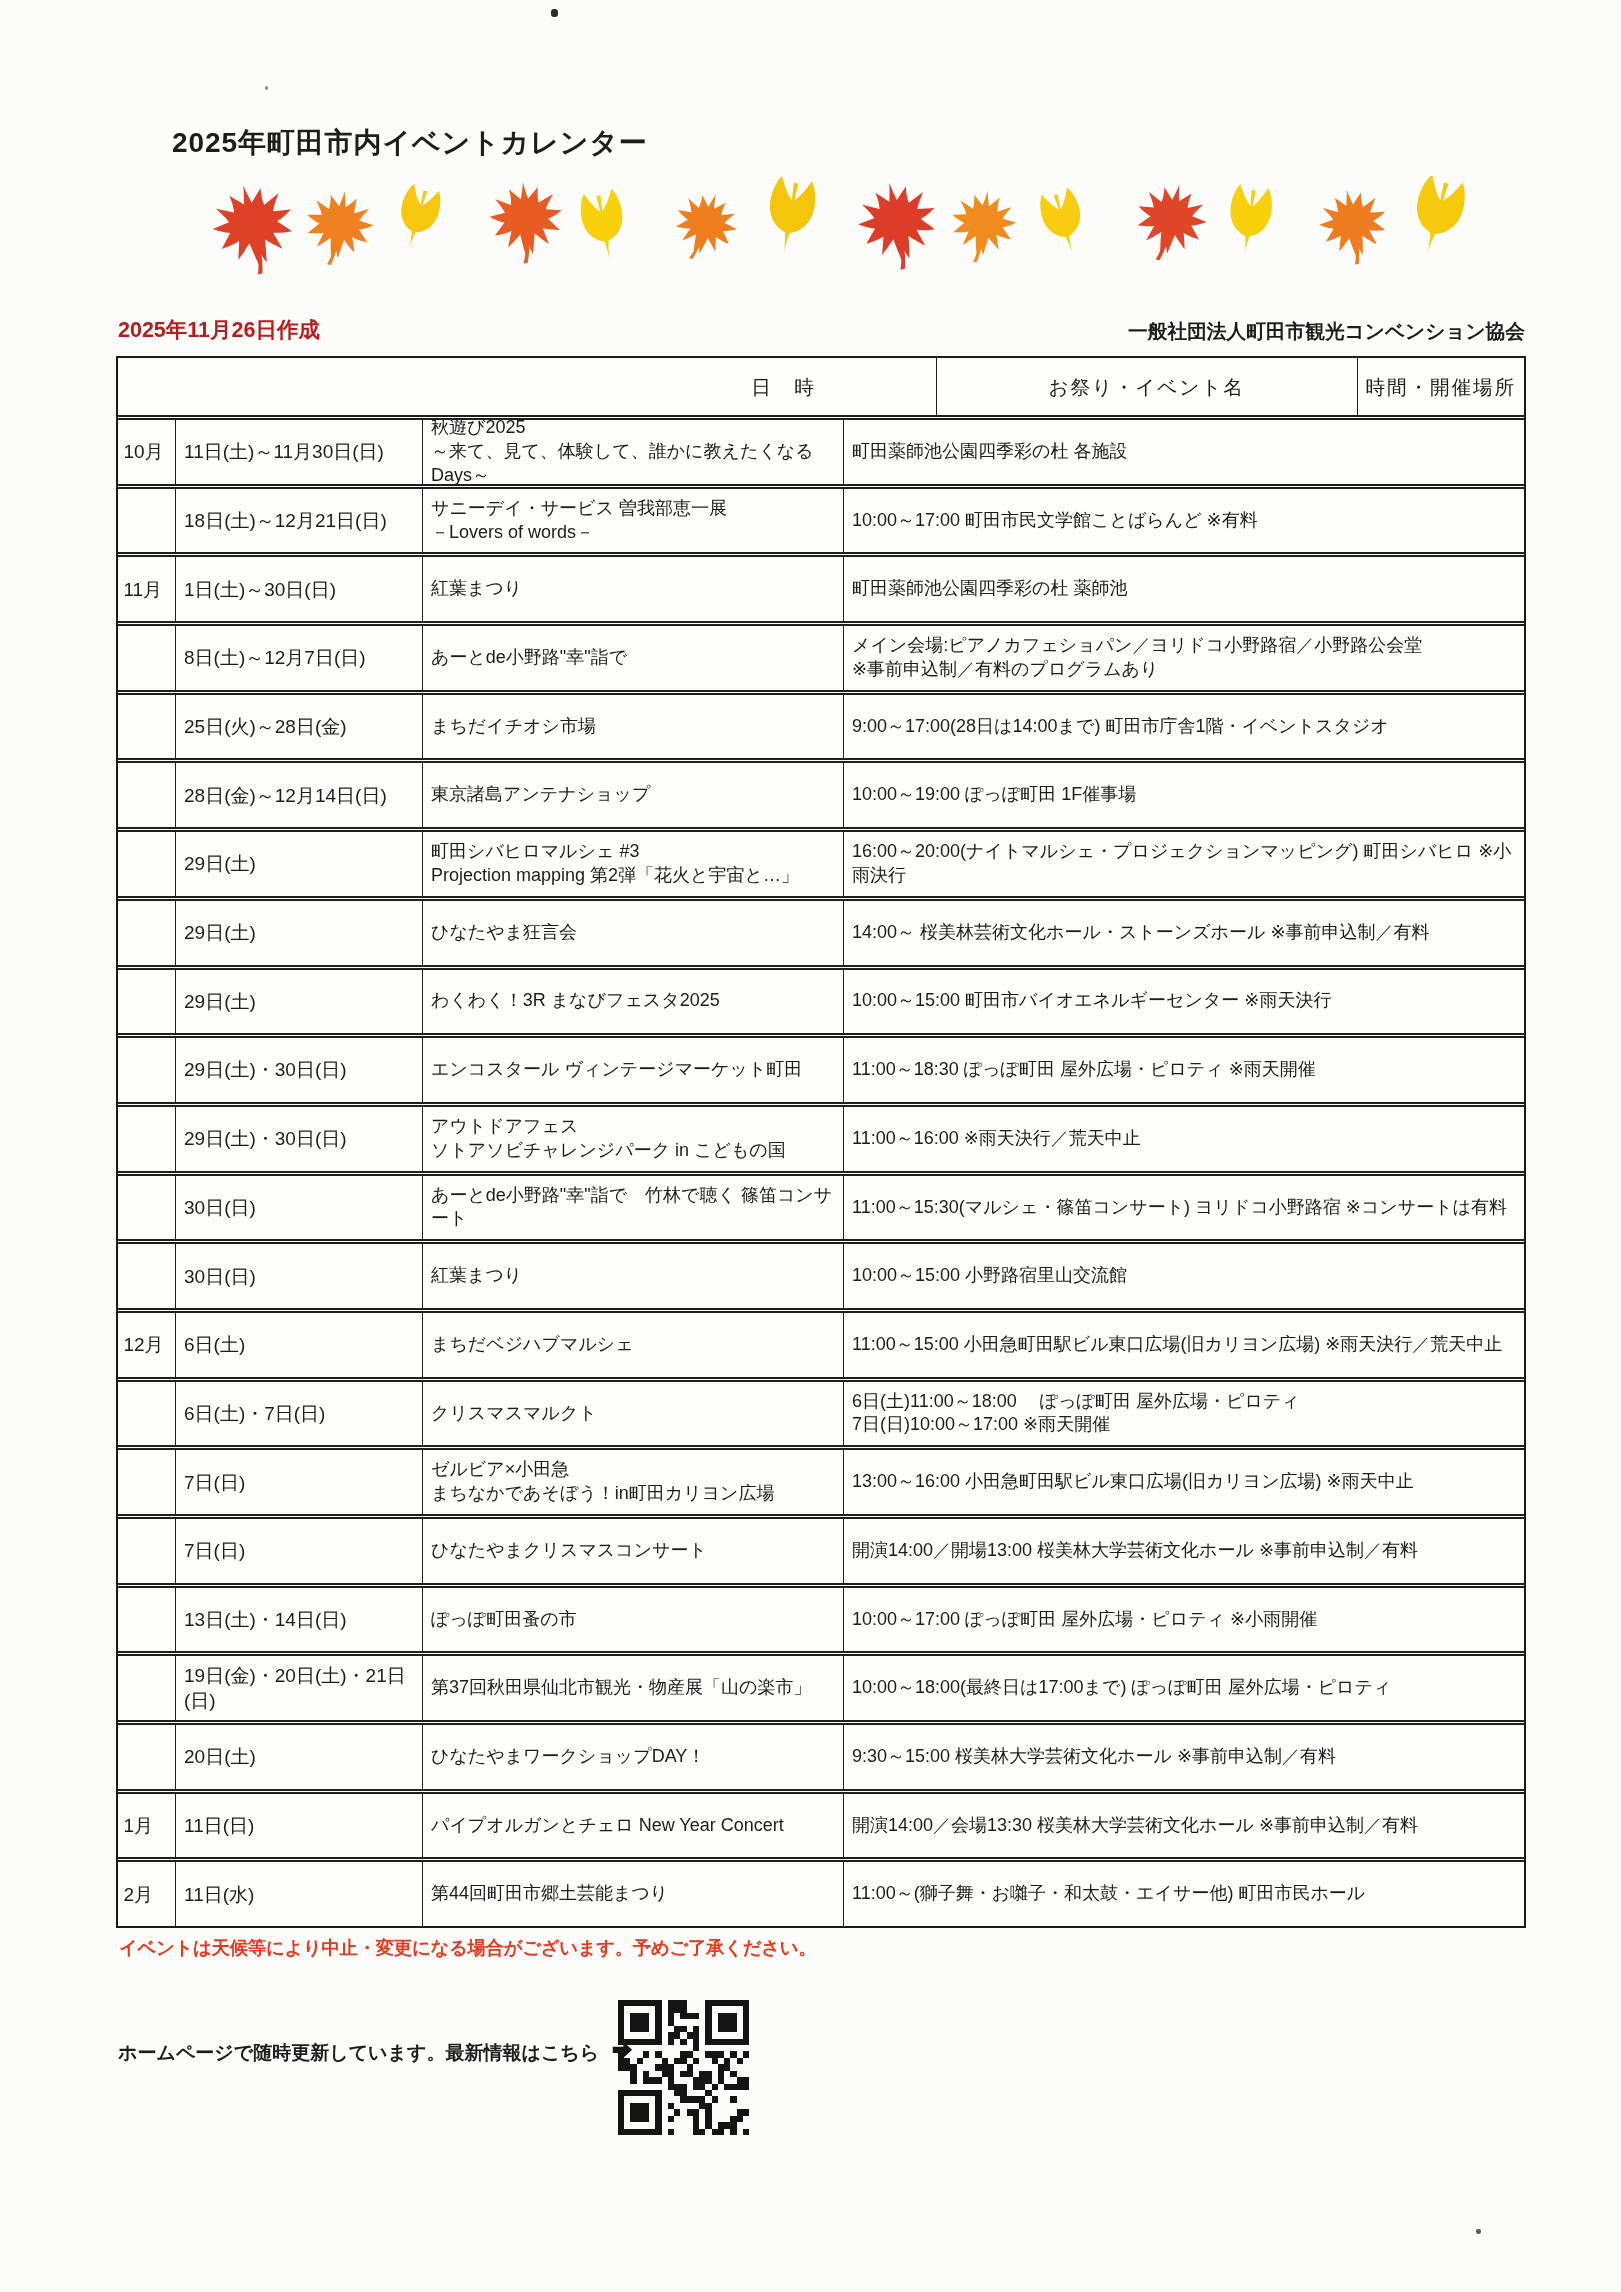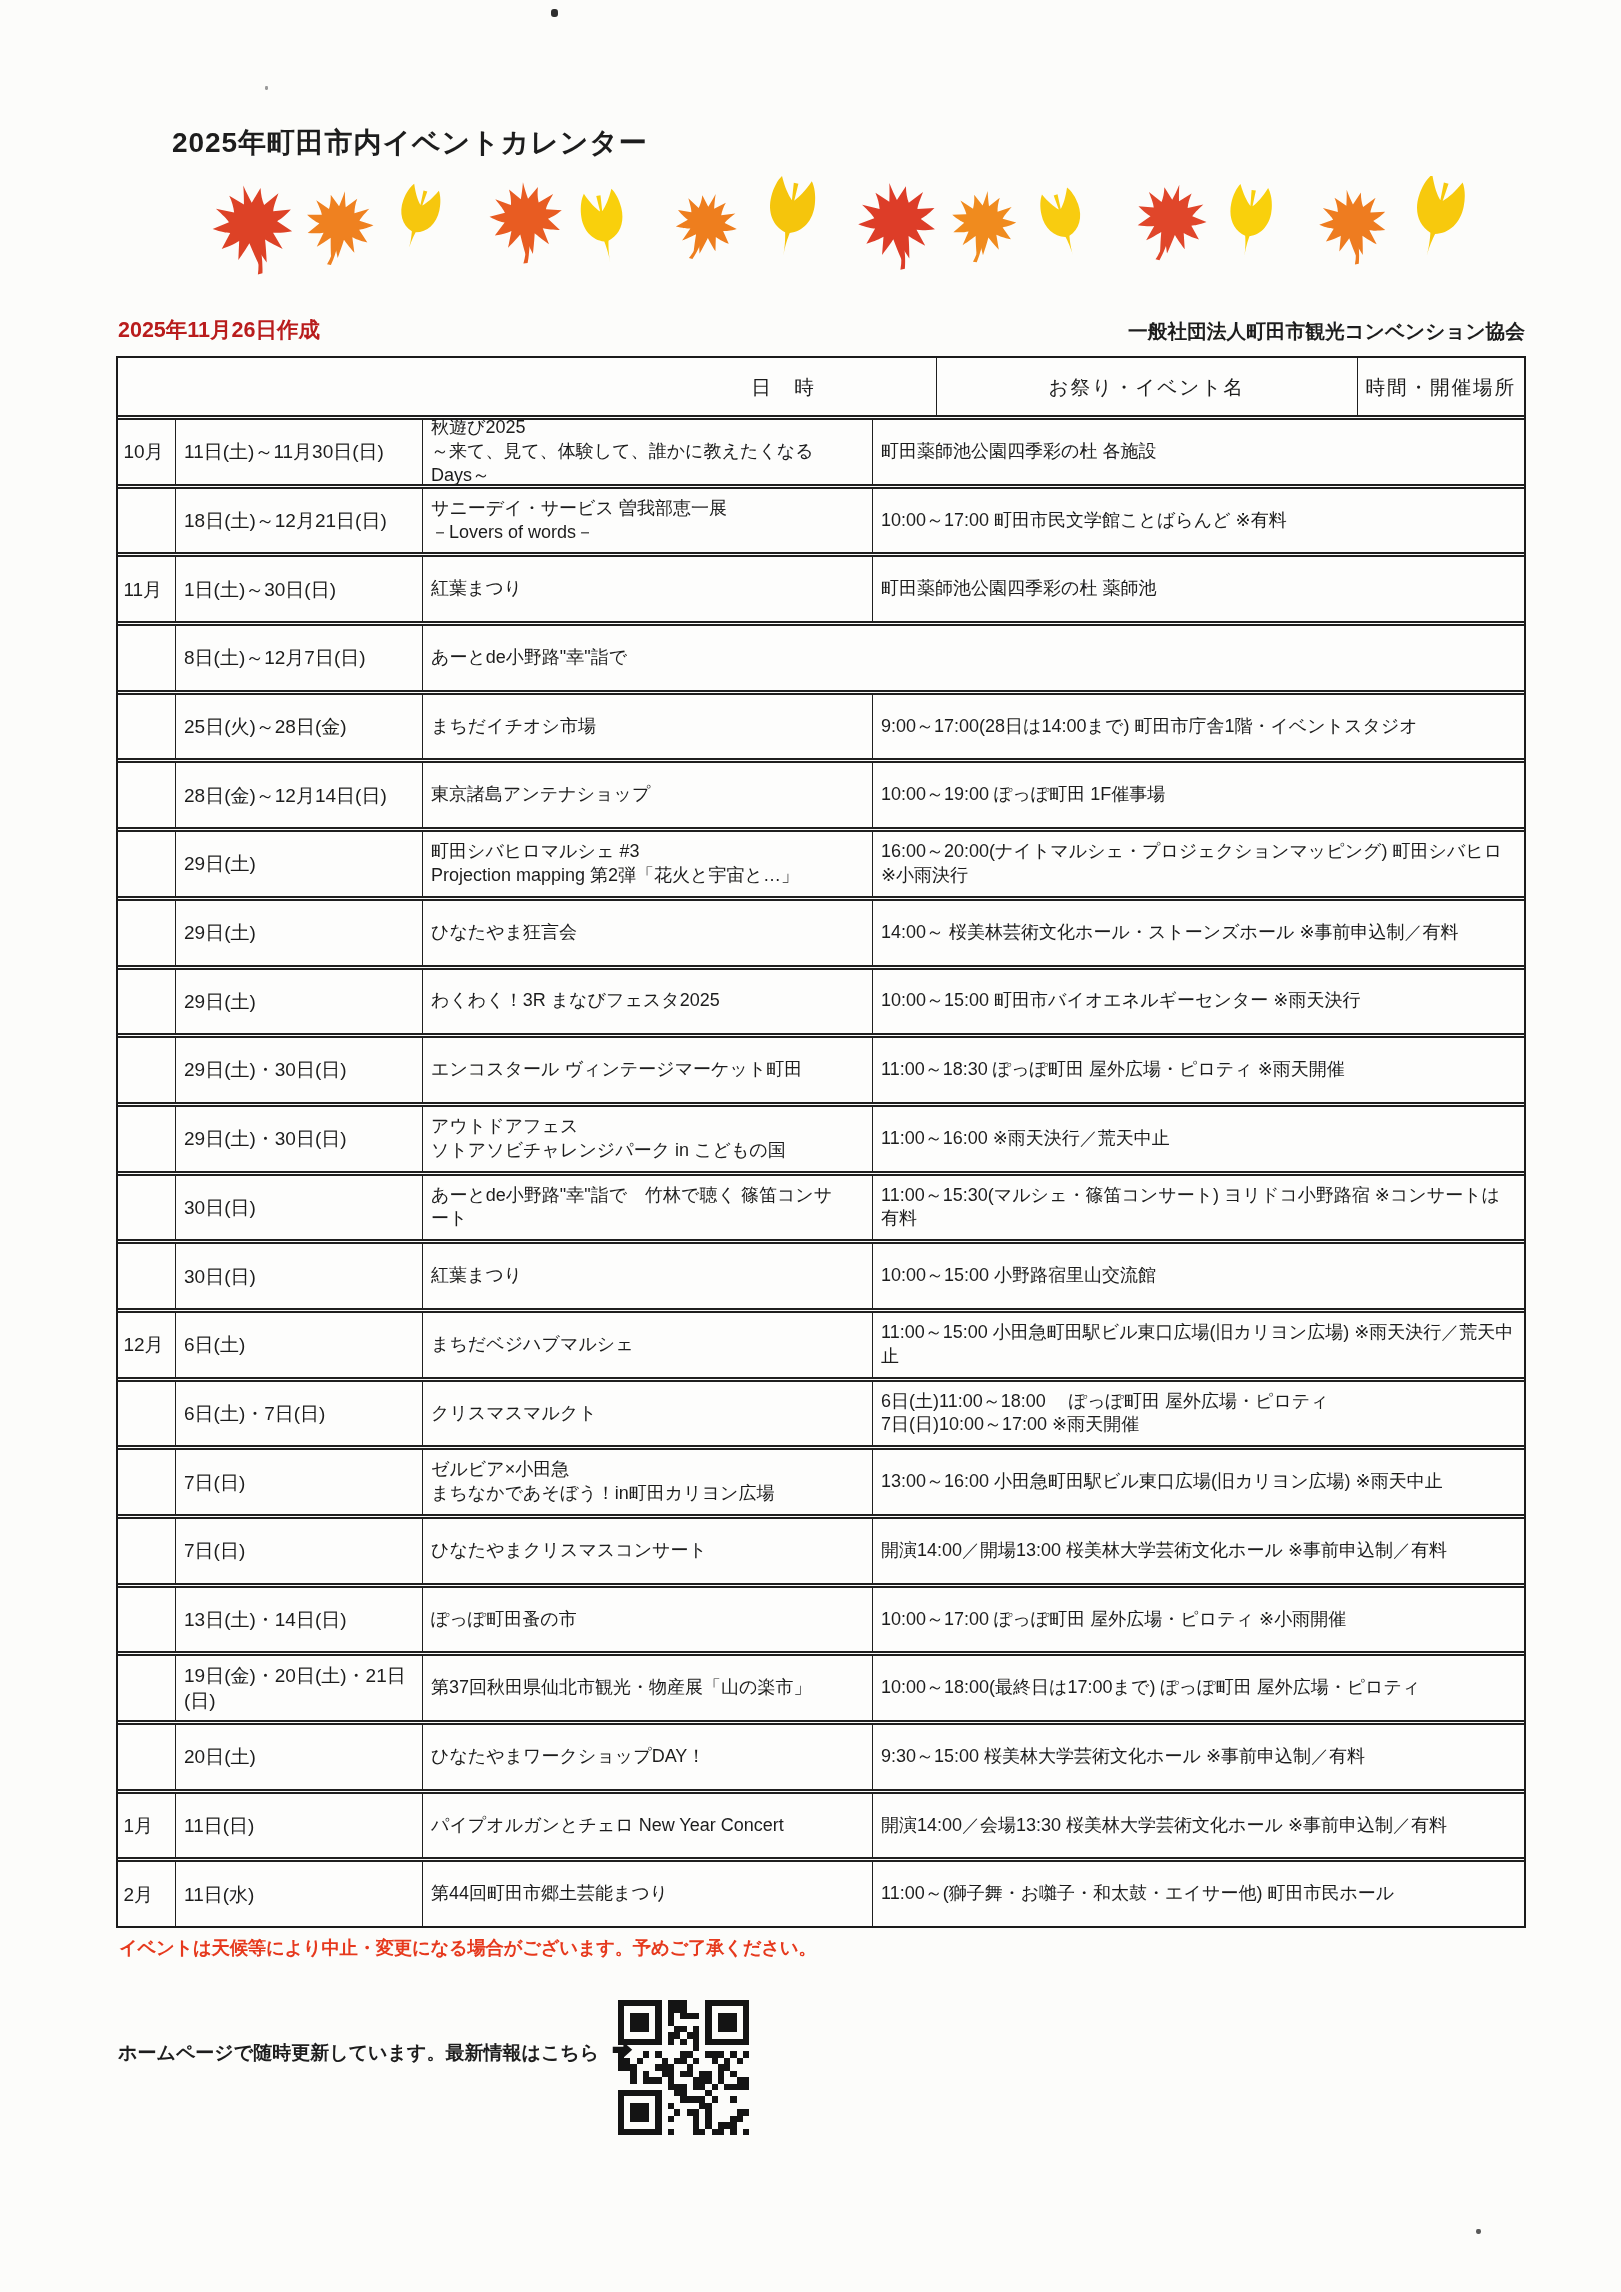--- a/index.html
+++ b/index.html
@@ -25,21 +25,21 @@
   .row{flex:1;display:flex;border-top:5.4px double #1f1f1f;min-height:0;}
   .cell{box-sizing:border-box;display:flex;align-items:center;padding:3.6px 8px;min-width:0;}
   .cell + .cell{border-left:1.8px solid #1f1f1f;}
   .hcell{justify-content:center;font-size:19.7px;color:#1b1b1b;letter-spacing:1.8px;}
   .h-datetime{width:304px;}
   .h-event{width:421px;}
   .h-info{flex:1;}
   .c-month{width:57px;font-size:19px;padding-left:5.4px;padding-right:1.8px;}
   .c-date{width:247px;font-size:19px;}
   .c-event{width:421px;font-size:18px;}
-  .c-info{flex:1;font-size:18px;margin-left:29px;}
+  .c-info{flex:1;font-size:18px;}
   .celltext{white-space:pre-line;line-height:1.32;color:#1c1c1c;}
 
   .notice{left:119px;top:1935px;font-size:18.4px;font-weight:bold;color:#e6391d;letter-spacing:-0.3px;}
   .homepage{left:118px;top:2040px;font-size:19px;font-weight:bold;color:#1d1d1d;display:flex;align-items:flex-start;gap:12px;}
   .qr{left:618px;top:2000px;width:131px;height:135px;}
 
   .speck{position:absolute;border-radius:40%;}
   .speck1{left:551px;top:9px;width:7.2px;height:8px;background:#2e2e2e;}
   .speck2{left:1476px;top:2229px;width:4.5px;height:5.4px;background:#5a5a5a;}
   .speck3{left:265px;top:86px;width:2.7px;height:3.6px;background:#9a9a9a;}
@@ -146,20 +146,24 @@
 
   <div class="row">
     <div class="cell c-month">
           <span class="celltext"></span>
         </div>
     <div class="cell c-date">
           <span class="celltext">8日(土)～12月7日(日)</span>
         </div>
     <div class="cell c-event">
           <span class="celltext">あーとde小野路"幸"詣で</span>
+        </div>
+    <div class="cell c-info">
+          <span class="celltext">メイン会場:ピアノカフェショパン／ヨリドコ小野路宿／小野路公会堂
+※事前申込制／有料のプログラムあり</span>
         </div>
   </div>
 
   <div class="row">
     <div class="cell c-month">
           <span class="celltext"></span>
         </div>
     <div class="cell c-date">
           <span class="celltext">25日(火)～28日(金)</span>
         </div>

